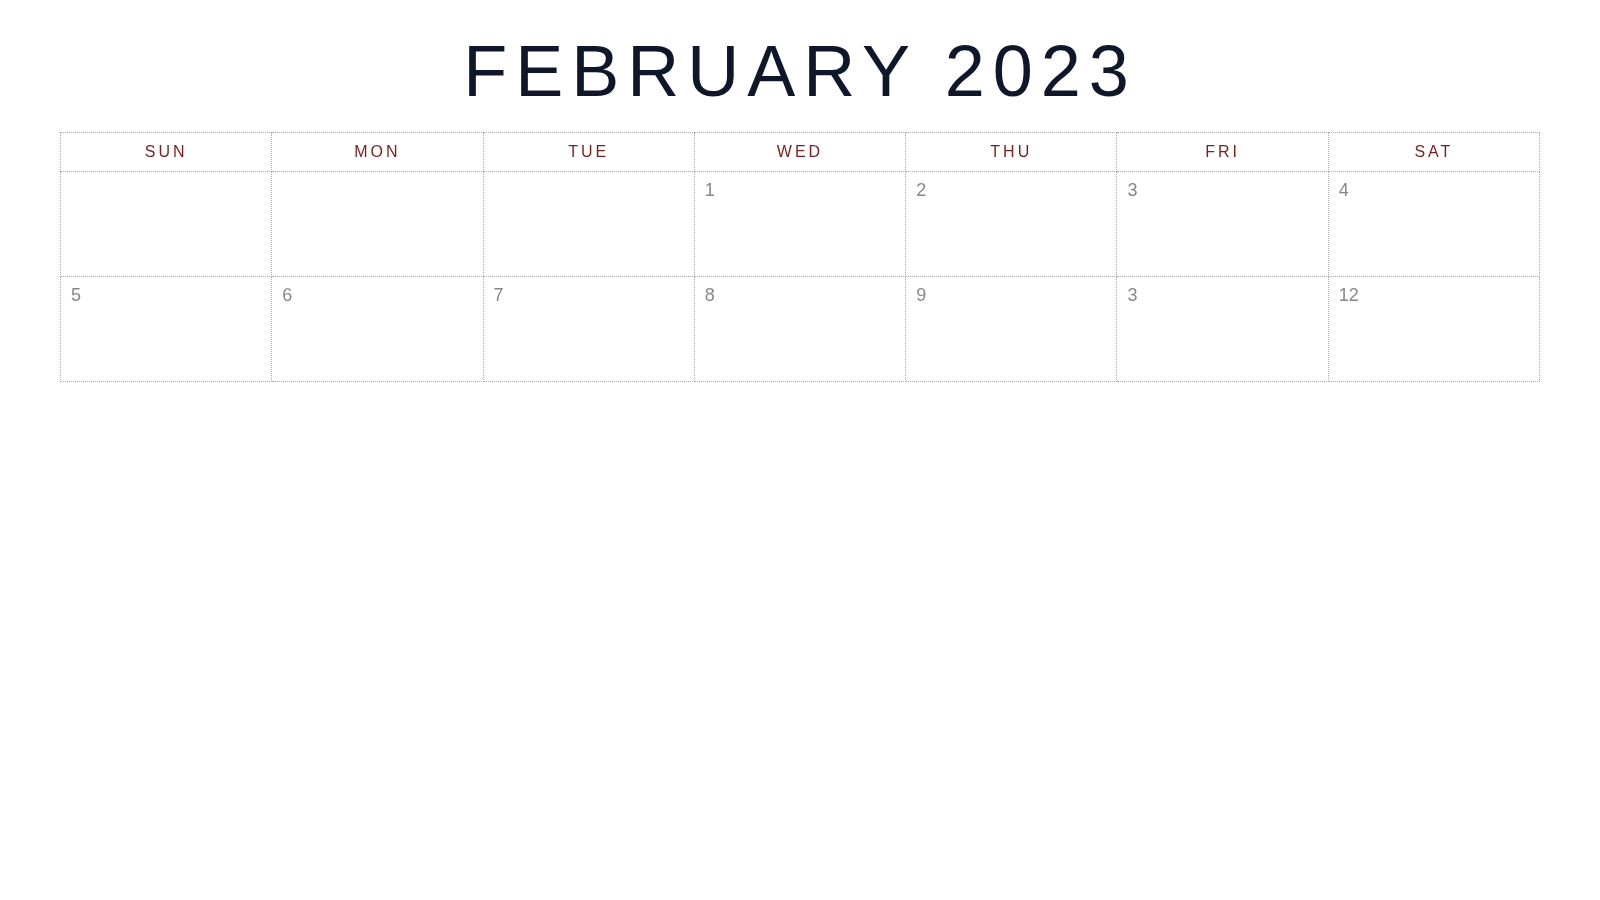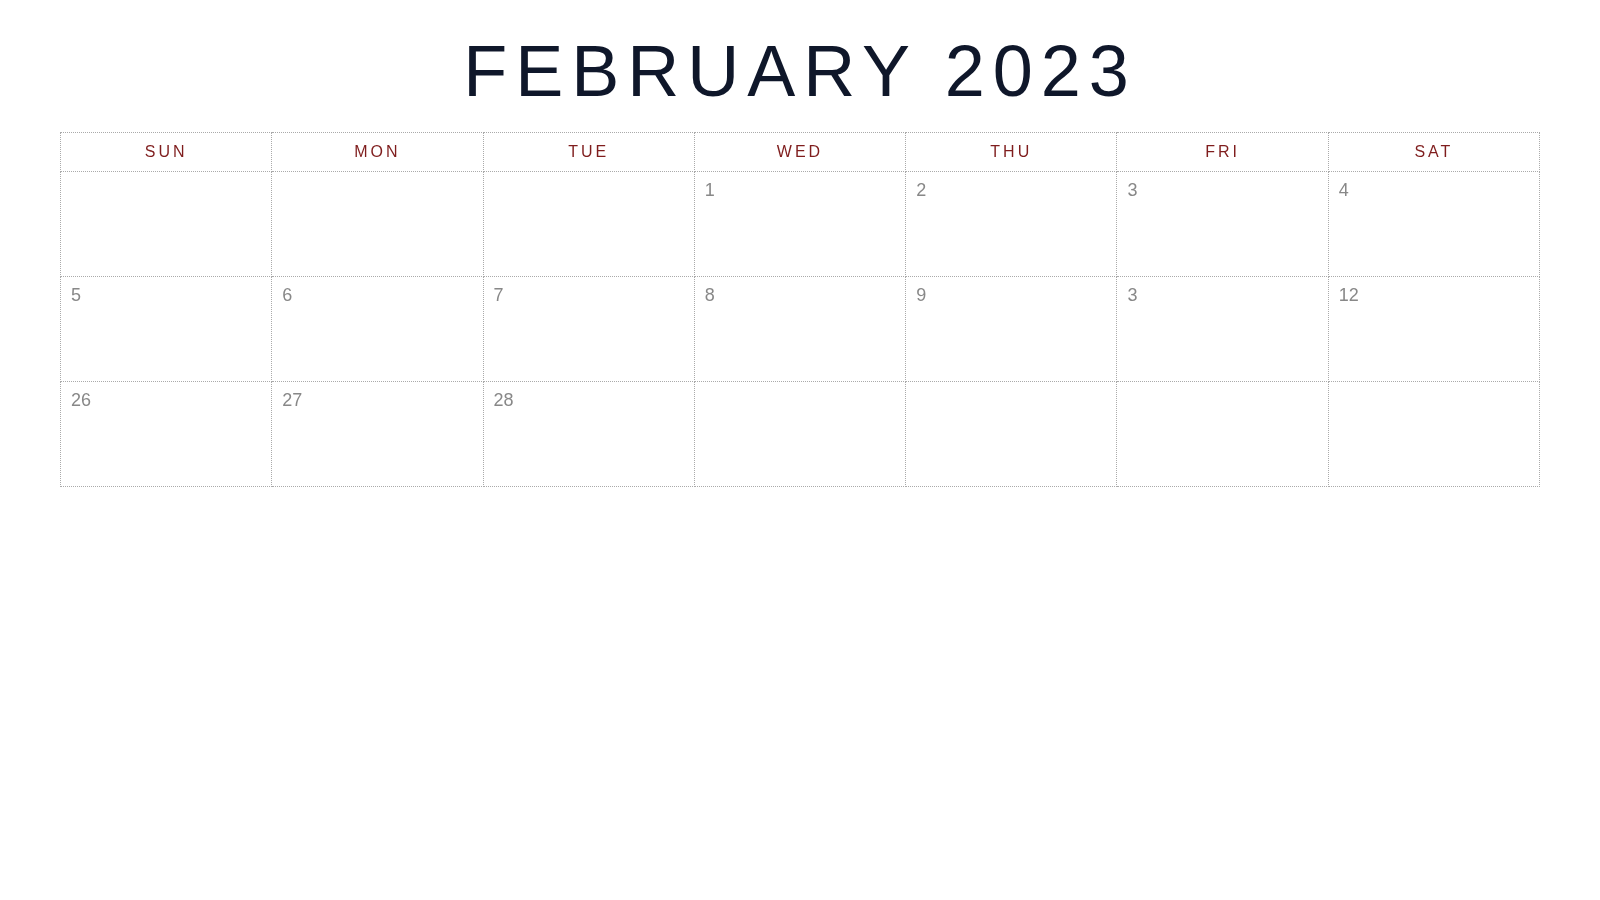--- a/index.html
+++ b/index.html
@@ -138,25 +138,16 @@
         </tr>
         <tr>
           <td><span class="day-number">5</span></td>
           <td><span class="day-number">6</span></td>
           <td><span class="day-number">7</span></td>
           <td><span class="day-number">8</span></td>
           <td><span class="day-number">9</span></td>
           <td><span class="day-number">3</span></td>
           <td><span class="day-number">12</span></td>
         </tr>
-        <tr>
-          <td><span class="day-number">26</span></td>
-          <td><span class="day-number">27</span></td>
-          <td><span class="day-number">28</span></td>
-          <td class="empty-cell"></td>
-          <td class="empty-cell"></td>
-          <td class="empty-cell"></td>
-          <td class="empty-cell"></td>
-        </tr>
       </tbody>
   </table>
 
 </div>
 
 </body></html>

